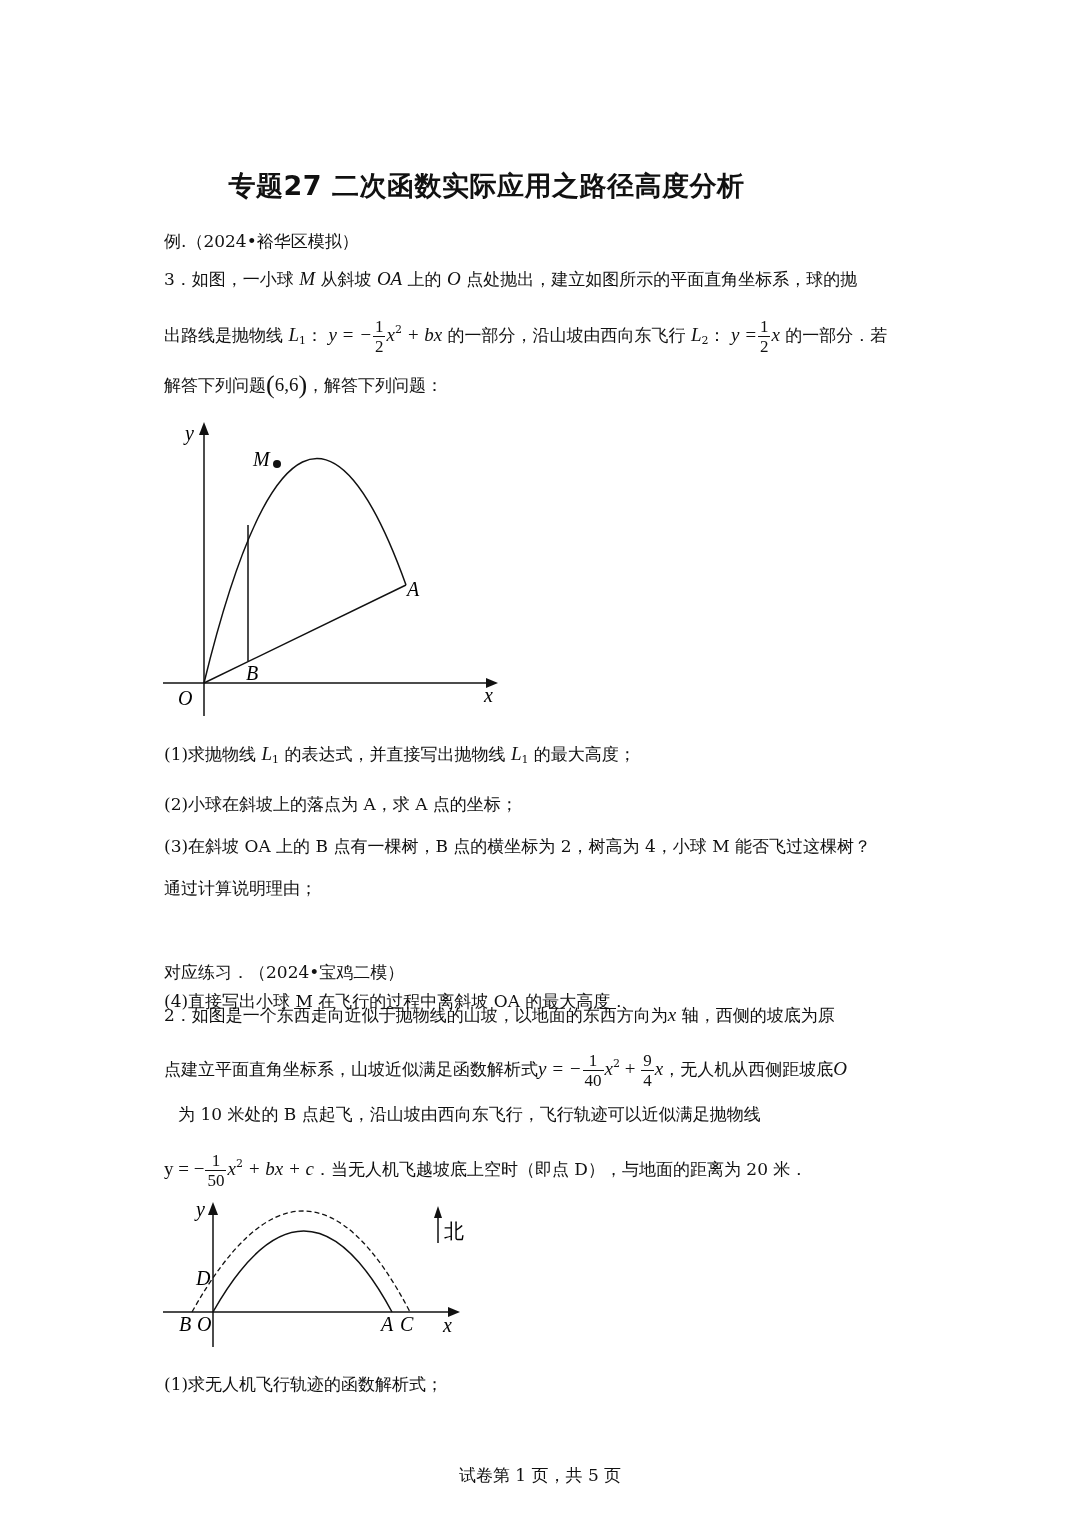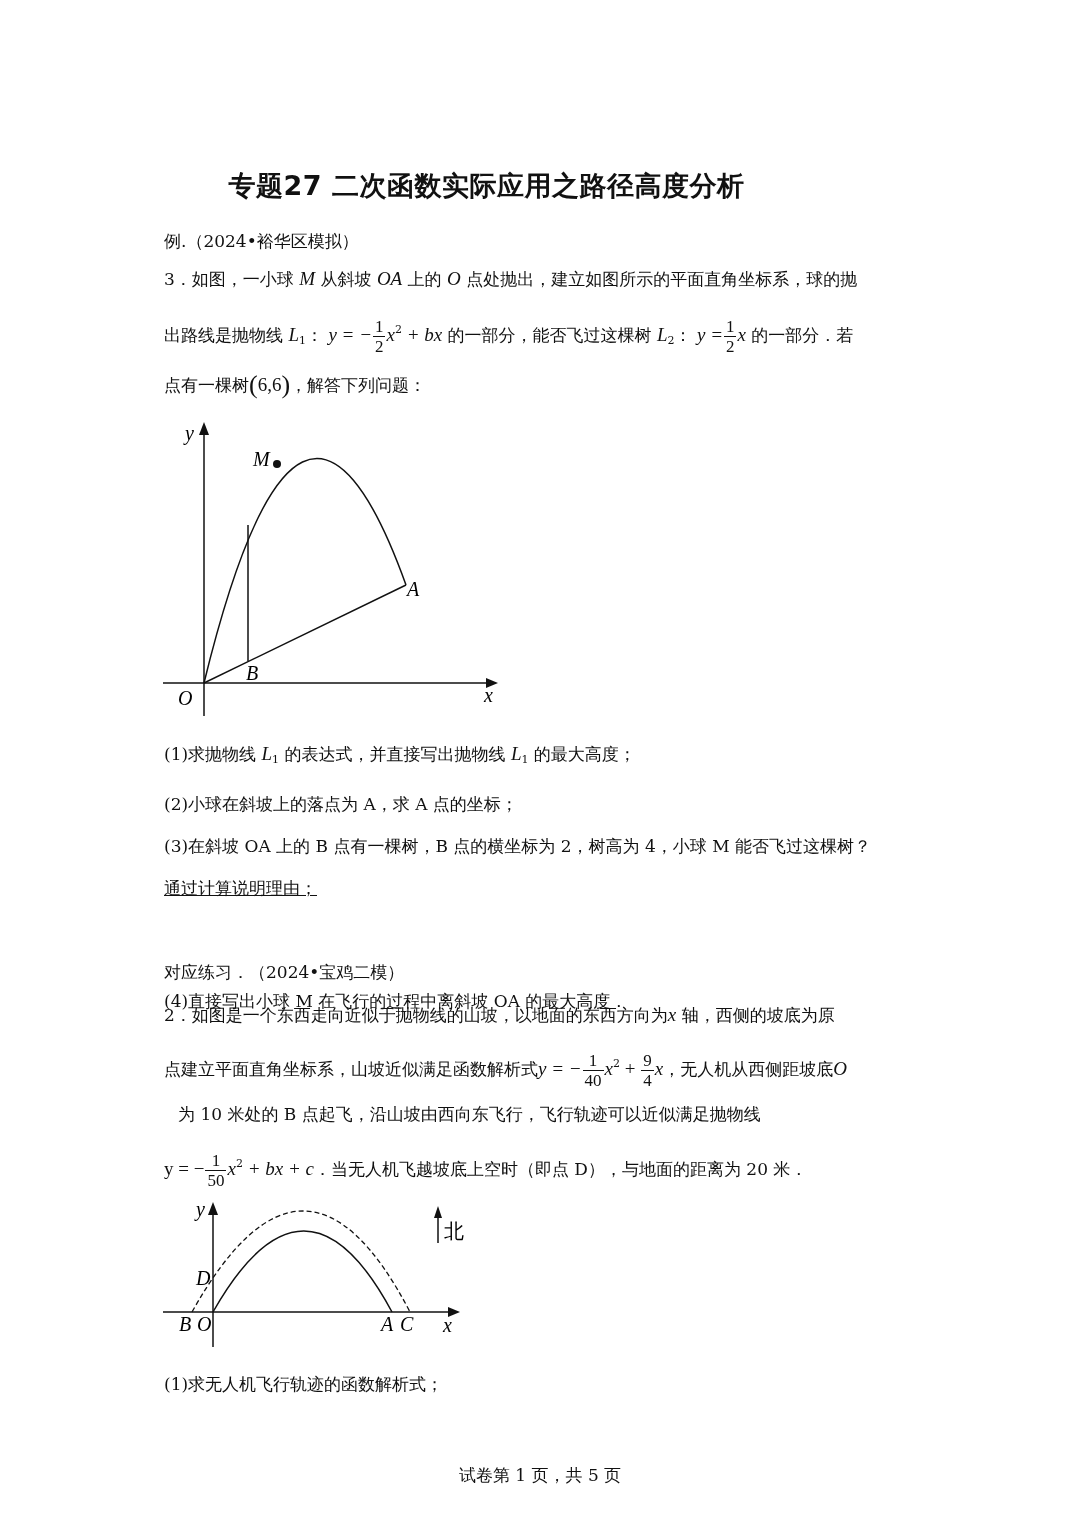--- a/index.html
+++ b/index.html
@@ -41,26 +41,26 @@
 <div class="page-title">专题27  二次函数实际应用之路径高度分析</div>
 
 <div class="line" style="top:230px;">例.（2024•裕华区模拟）</div>
 
 <div class="line" style="top:268px;">
   <span>3．如图，一小球 </span><span class="ital">M</span><span> 从斜坡 </span><span class="ital">OA</span><span> 上的 </span><span class="ital">O</span><span> 点处抛出，建立如图所示的平面直角坐标系，球的抛</span>
 </div>
 
 <div class="line" style="top:310px; line-height:40px;">
   <span>出路线是抛物线 </span><span class="ital">L</span><sub>1</sub><span>：</span>
-  <span class="math ital">y = −</span><span class="frac"><span class="num">1</span><span class="den">2</span></span><span class="math ital">x</span><sup>2</sup><span class="math ital"> + bx</span><span> 的一部分，能否飞过这棵树 </span><span class="ital">L</span><sub>2</sub><span>：</span>
+  <span class="math ital">y = −</span><span class="frac"><span class="num">1</span><span class="den">2</span></span><span class="math ital">x</span><sup>2</sup><span class="math ital"> + bx</span><span> 的一部分，沿山坡由西向东飞行 </span><span class="ital">L</span><sub>2</sub><span>：</span>
   <span class="math ital">y =</span><span class="frac"><span class="num">1</span><span class="den">2</span></span><span class="math ital">x</span><span> 的一部分．若</span>
 </div>
 
 <div class="line" style="top:374px;">
-  <span>点有一棵树</span><span class="paren">(</span><span class="math">6,6</span><span class="paren">)</span><span>，解答下列问题：</span>
+  <span>解答下列问题</span><span class="paren">(</span><span class="math">6,6</span><span class="paren">)</span><span>，解答下列问题：</span>
 </div>
 
 <svg style="position:absolute; left:160px; top:410px;" width="360" height="320" viewBox="0 0 360 320">
 
   <line x1="3" y1="273" x2="335" y2="273" stroke="#111" stroke-width="1.5"></line>
   <polygon points="338,273 326,268 326,278" fill="#111"></polygon>
   <line x1="44" y1="306" x2="44" y2="18" stroke="#111" stroke-width="1.5"></line>
   <polygon points="44,12 39,25 49,25" fill="#111"></polygon>
 
   <path d="M44,273 Q140,-120 246,175" fill="none" stroke="#111" stroke-width="1.5"></path>
@@ -76,21 +76,21 @@
   <text x="93" y="56" font-size="20">M</text>
   <text x="247" y="186" font-size="20">A</text>
   <text x="86" y="270" font-size="20">B</text>
 </svg>
 
 <div class="line" style="top:743px;">
   <span>(1)求抛物线 </span><span class="ital">L</span><sub>1</sub><span> 的表达式，并直接写出抛物线 </span><span class="ital">L</span><sub>1</sub><span> 的最大高度；</span>
 </div>
 <div class="line" style="top:793px;text-align:right;">(2)小球在斜坡上的落点为 A，求 A 点的坐标；</div>
 <div class="line" style="top:835px;">(3)在斜坡 OA 上的 B 点有一棵树，B 点的横坐标为 2，树高为 4，小球 M 能否飞过这棵树？</div>
-<div class="line" style="top:877px;text-decoration:underline;">通过计算说明理由；</div>
+<div class="line" style="top:877px;">通过计算说明理由；</div>
 <div class="line" style="top:974px;margin-top:16px;">(4)直接写出小球 M 在飞行的过程中离斜坡 OA 的最大高度．</div>
 
 <div class="line" style="top:961px;">对应练习．（2024•宝鸡二模）</div>
 
 <div class="line" style="top:1004px;">
   <span>2．如图是一个东西走向近似于抛物线的山坡，以地面的东西方向为</span><span class="ital">x</span><span> 轴，西侧的坡底为原</span>
 </div>
 
 <div class="line" style="top:1044px; line-height:40px;">
   <span>点建立平面直角坐标系，山坡近似满足函数解析式</span><span class="math ital">y = −</span><span class="frac"><span class="num">1</span><span class="den">40</span></span><span class="math ital">x</span><sup>2</sup><span class="math"> + </span><span class="frac"><span class="num">9</span><span class="den">4</span></span><span class="math ital">x</span><span>，无人机从西侧距坡底</span><span class="ital">O</span>

